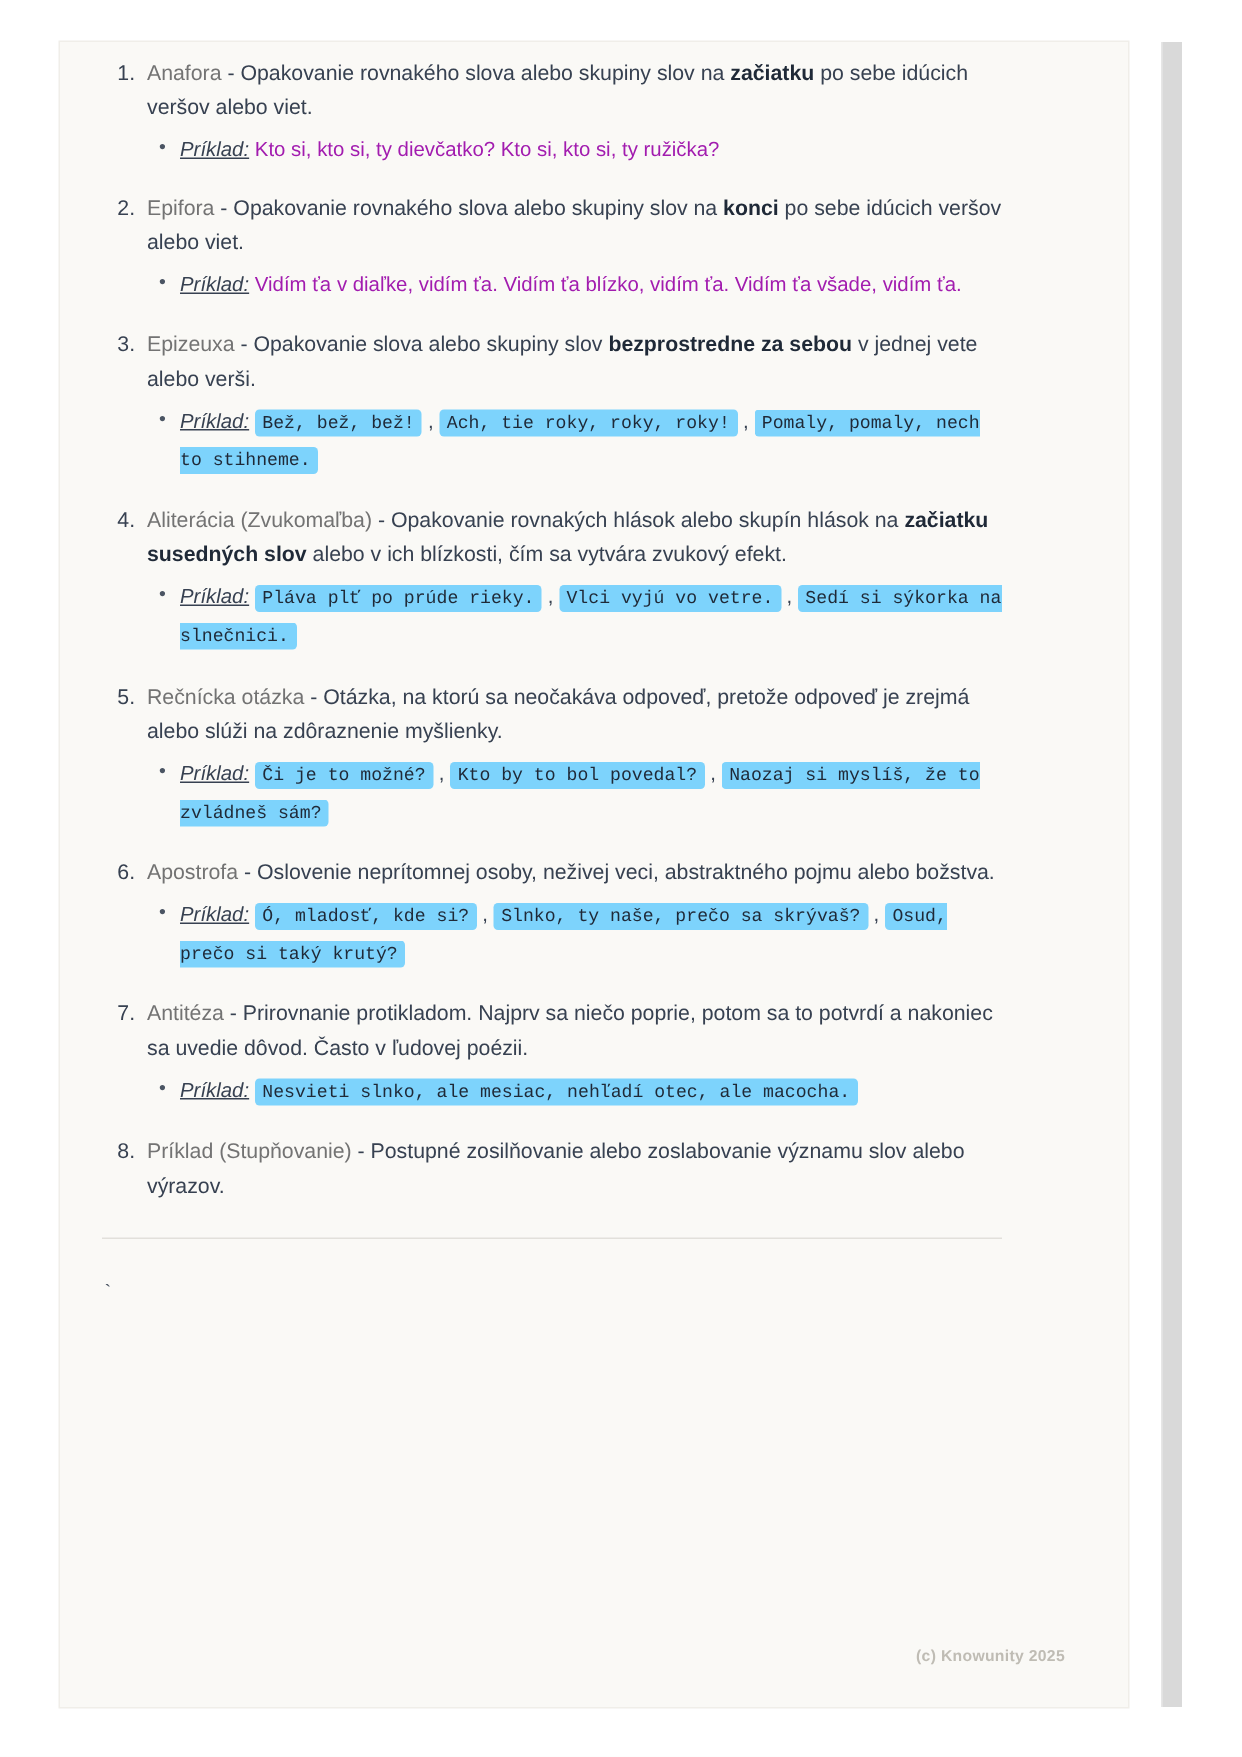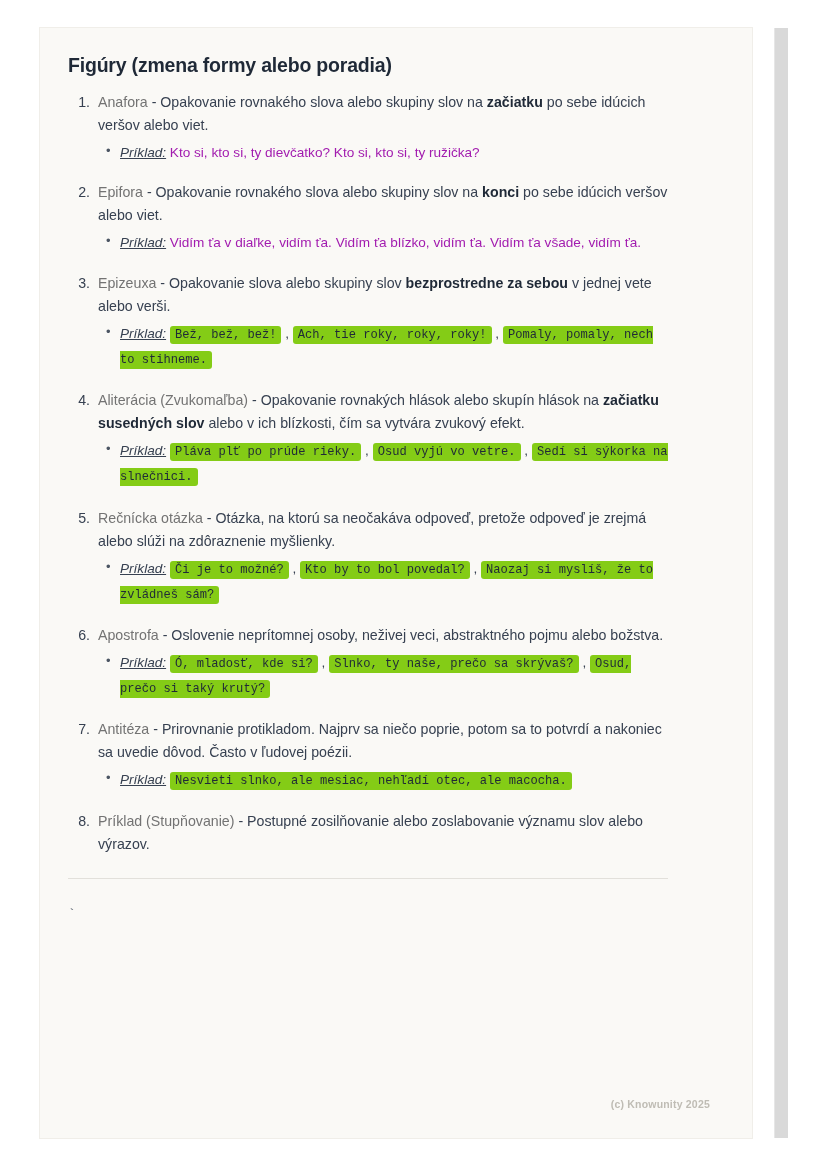--- a/index.html
+++ b/index.html
@@ -81,21 +81,21 @@
     font-style: italic;
     color: #374151;
     text-decoration: underline;
   }
   .ex-italic {
     color: #a21caf;
   }
   code.snip {
     font-family: "Liberation Mono", monospace;
     font-size: 12.1px;
-    background: #84cc16;
+    background: #7dd3fc;
     color: #1f2937;
     padding: 2px 5px;
     border-radius: 3px;
     white-space: normal;
     line-height: 2.0;
   }
   .comma { color: #374151; }
   hr.divider {
     border: none;
     border-top: 1px solid #e2e0db;
@@ -134,33 +134,32 @@
     height: 1110px;
     background: #d9d9d9;
   }
 </style>
 </head>
 <body>
 
 <div class="page">
   <div class="sheet">
     <div class="content">
-      <h1 class="title">Figúry (zmena formy alebo poradia)</h1>
       <ol class="figures" id="figures-list">
           <li><span class="term">Anafora</span><span> - </span><span>Opakovanie rovnakého slova alebo skupiny slov na </span><span class="strong">začiatku</span><span> po sebe idúcich veršov alebo viet.</span><ul class="examples">
               <li><span class="ex-label">Príklad:</span><span class="ex-italic"> Kto si, kto si, ty dievčatko? Kto si, kto si, ty ružička?</span></li>
             </ul></li>
           <li><span class="term">Epifora</span><span> - </span><span>Opakovanie rovnakého slova alebo skupiny slov na </span><span class="strong">konci</span><span> po sebe idúcich veršov alebo viet.</span><ul class="examples">
               <li><span class="ex-label">Príklad:</span><span class="ex-italic"> Vidím ťa v diaľke, vidím ťa. Vidím ťa blízko, vidím ťa. Vidím ťa všade, vidím ťa.</span></li>
             </ul></li>
           <li><span class="term">Epizeuxa</span><span> - </span><span>Opakovanie slova alebo skupiny slov </span><span class="strong">bezprostredne za sebou</span><span> v jednej vete alebo verši.</span><ul class="examples">
               <li><span class="ex-label">Príklad:</span> <code class="snip">Bež, bež, bež!</code><span class="comma"> , </span><code class="snip">Ach, tie roky, roky, roky!</code><span class="comma"> , </span><code class="snip">Pomaly, pomaly, nech to stihneme.</code></li>
             </ul></li>
           <li><span class="term">Aliterácia (Zvukomaľba)</span><span> - </span><span>Opakovanie rovnakých hlások alebo skupín hlások na </span><span class="strong">začiatku susedných slov</span><span> alebo v ich blízkosti, čím sa vytvára zvukový efekt.</span><ul class="examples">
-              <li><span class="ex-label">Príklad:</span> <code class="snip">Pláva plť po prúde rieky.</code><span class="comma"> , </span><code class="snip">Osud vyjú vo vetre.</code><span class="comma"> , </span><code class="snip">Sedí si sýkorka na slnečnici.</code></li>
+              <li><span class="ex-label">Príklad:</span> <code class="snip">Pláva plť po prúde rieky.</code><span class="comma"> , </span><code class="snip">Vlci vyjú vo vetre.</code><span class="comma"> , </span><code class="snip">Sedí si sýkorka na slnečnici.</code></li>
             </ul></li>
           <li><span class="term">Rečnícka otázka</span><span> - </span><span>Otázka, na ktorú sa neočakáva odpoveď, pretože odpoveď je zrejmá alebo slúži na zdôraznenie myšlienky.</span><ul class="examples">
               <li><span class="ex-label">Príklad:</span> <code class="snip">Či je to možné?</code><span class="comma"> , </span><code class="snip">Kto by to bol povedal?</code><span class="comma"> , </span><code class="snip">Naozaj si myslíš, že to zvládneš sám?</code></li>
             </ul></li>
           <li><span class="term">Apostrofa</span><span> - </span><span>Oslovenie neprítomnej osoby, neživej veci, abstraktného pojmu alebo božstva.</span><ul class="examples">
               <li><span class="ex-label">Príklad:</span> <code class="snip">Ó, mladosť, kde si?</code><span class="comma"> , </span><code class="snip">Slnko, ty naše, prečo sa skrývaš?</code><span class="comma"> , </span><code class="snip">Osud, prečo si taký krutý?</code></li>
             </ul></li>
           <li><span class="term">Antitéza</span><span> - </span><span>Prirovnanie protikladom. Najprv sa niečo poprie, potom sa to potvrdí a nakoniec sa uvedie dôvod. Často v ľudovej poézii.</span><ul class="examples">
               <li><span class="ex-label">Príklad:</span> <code class="snip">Nesvieti slnko, ale mesiac, nehľadí otec, ale macocha.</code></li>
             </ul></li>

